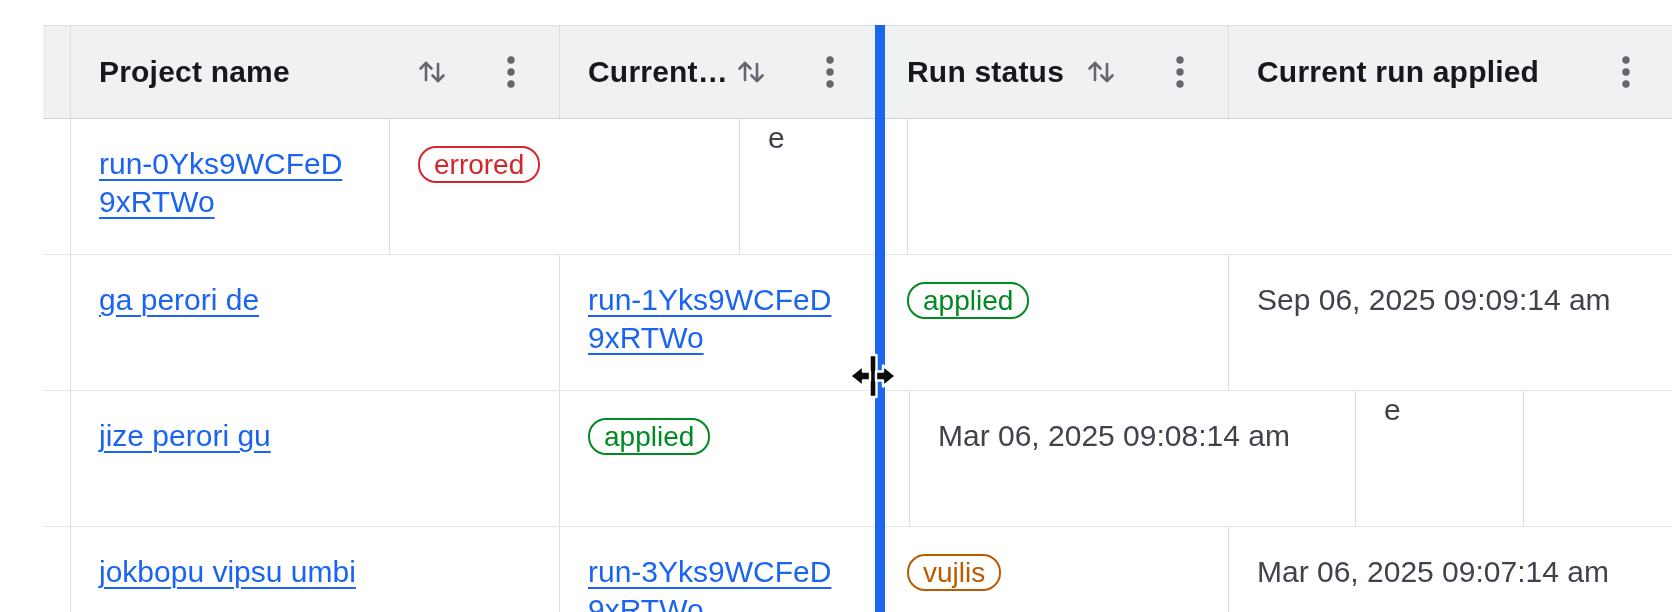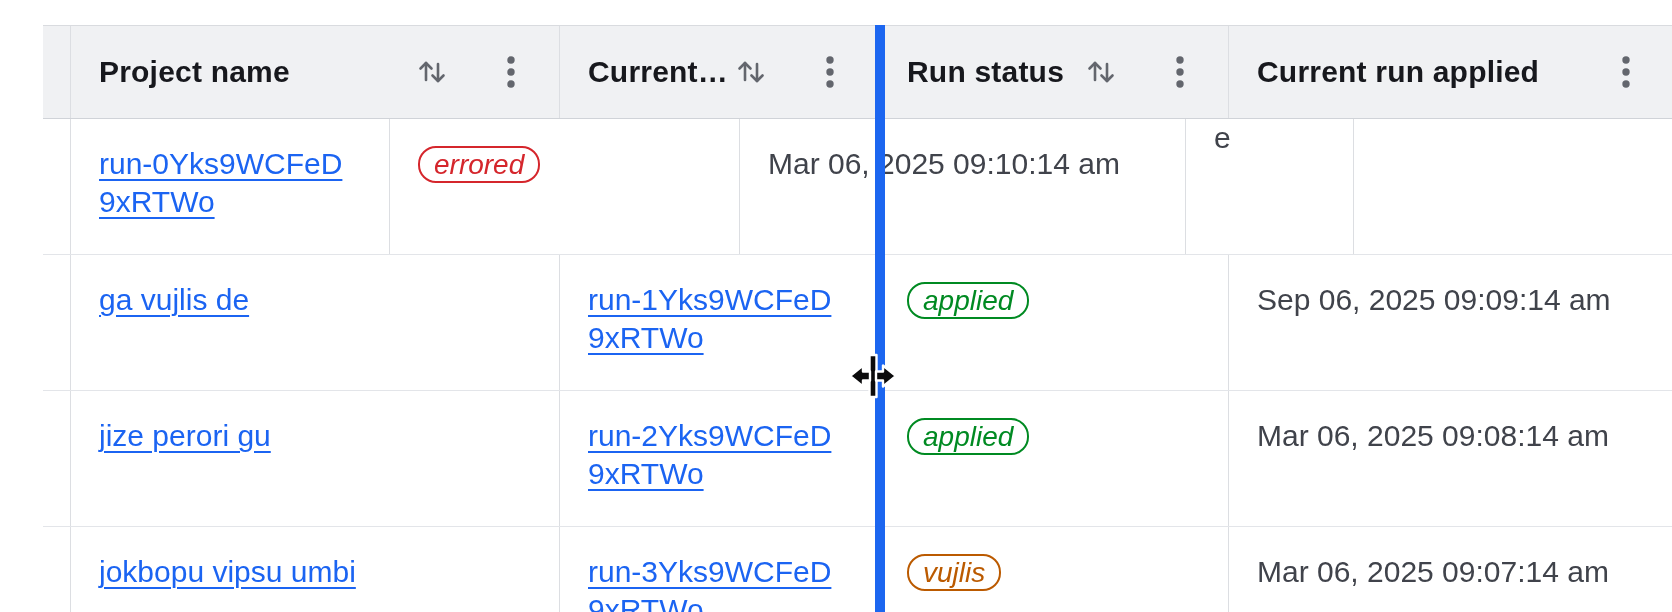--- a/index.html
+++ b/index.html
@@ -17,21 +17,21 @@
   .c-spacer{width:28px;}
   .th.c-spacer,.td.c-spacer{padding:0;}
   .c-project{width:489px;}
   .c-current_run{width:319px;}
   .c-run_status{width:350px;}
   .c-applied{width:446px;}
   .c-extra{width:168px;}
   .th.c-extra,.td.c-extra{padding:0 20px 0 28px;}
   a.cell-link{color:var(--link-blue,#1b64f2);text-decoration:underline;text-underline-offset:5px;text-decoration-thickness:2px;cursor:pointer;}
   .td.c-current_run a.cell-link{display:inline-block;width:250px;word-break:break-all;}
-  .badge{display:inline-block;font-size:28px;line-height:29px;padding:2px 14px;border:2px solid currentColor;border-radius:18px;background:#fff;font-style:italic;}
+  .badge{display:inline-block;font-size:28px;line-height:29px;padding:2px 14px;border:2px solid currentColor;border-radius:18px;background:#fff;}
   .date-text{white-space:nowrap;}
   .resize-bar{position:absolute;top:25px;left:832px;width:10px;height:587px;background:var(--bar-blue,#1c66f0);cursor:col-resize;}
   .cursor-icon{position:absolute;left:802px;top:352px;pointer-events:none;}
 </style>
 </head>
 <body>
 
 <div class="viewport">
   <div class="table-wrap">
     <div class="thead" id="thead">
@@ -98,35 +98,33 @@
         </div>
         <div class="th c-extra">
           <span class="th-label">V</span>
         </div>
       </div>
     <div id="tbody">
         <div class="tr">
           <div class="td c-spacer"></div>
           <div class="td c-current_run"><a class="cell-link">run-0Yks9WCFeD9xRTWo</a></div>
           <div class="td c-run_status"><span class="badge" style="color:#d5262c">errored</span></div>
-          <div class="td c-applied"><span class="date-text">Mar 06, 2025 09:10:14 am</span></div>
           <div class="td c-extra"><span>e</span></div>
         </div>
         <div class="tr">
           <div class="td c-spacer"></div>
-          <div class="td c-project"><a class="cell-link">ga vujlis de</a></div>
+          <div class="td c-project"><a class="cell-link">ga perori de</a></div>
           <div class="td c-current_run"><a class="cell-link">run-1Yks9WCFeD9xRTWo</a></div>
           <div class="td c-run_status"><span class="badge" style="color:#008a22">applied</span></div>
           <div class="td c-applied"><span class="date-text">Sep 06, 2025 09:09:14 am</span></div>
           <div class="td c-extra"><span>e</span></div>
         </div>
         <div class="tr">
           <div class="td c-spacer"></div>
           <div class="td c-project"><a class="cell-link">jize perori gu</a></div>
-          <div class="td c-current_run"><a class="cell-link">run-2Yks9WCFeD9xRTWo</a></div>
           <div class="td c-run_status"><span class="badge" style="color:#008a22">applied</span></div>
           <div class="td c-applied"><span class="date-text">Mar 06, 2025 09:08:14 am</span></div>
           <div class="td c-extra"><span>e</span></div>
         </div>
         <div class="tr">
           <div class="td c-spacer"></div>
           <div class="td c-project"><a class="cell-link">jokbopu vipsu umbi</a></div>
           <div class="td c-current_run"><a class="cell-link">run-3Yks9WCFeD9xRTWo</a></div>
           <div class="td c-run_status"><span class="badge" style="color:#bb5a00">vujlis</span></div>
           <div class="td c-applied"><span class="date-text">Mar 06, 2025 09:07:14 am</span></div>

